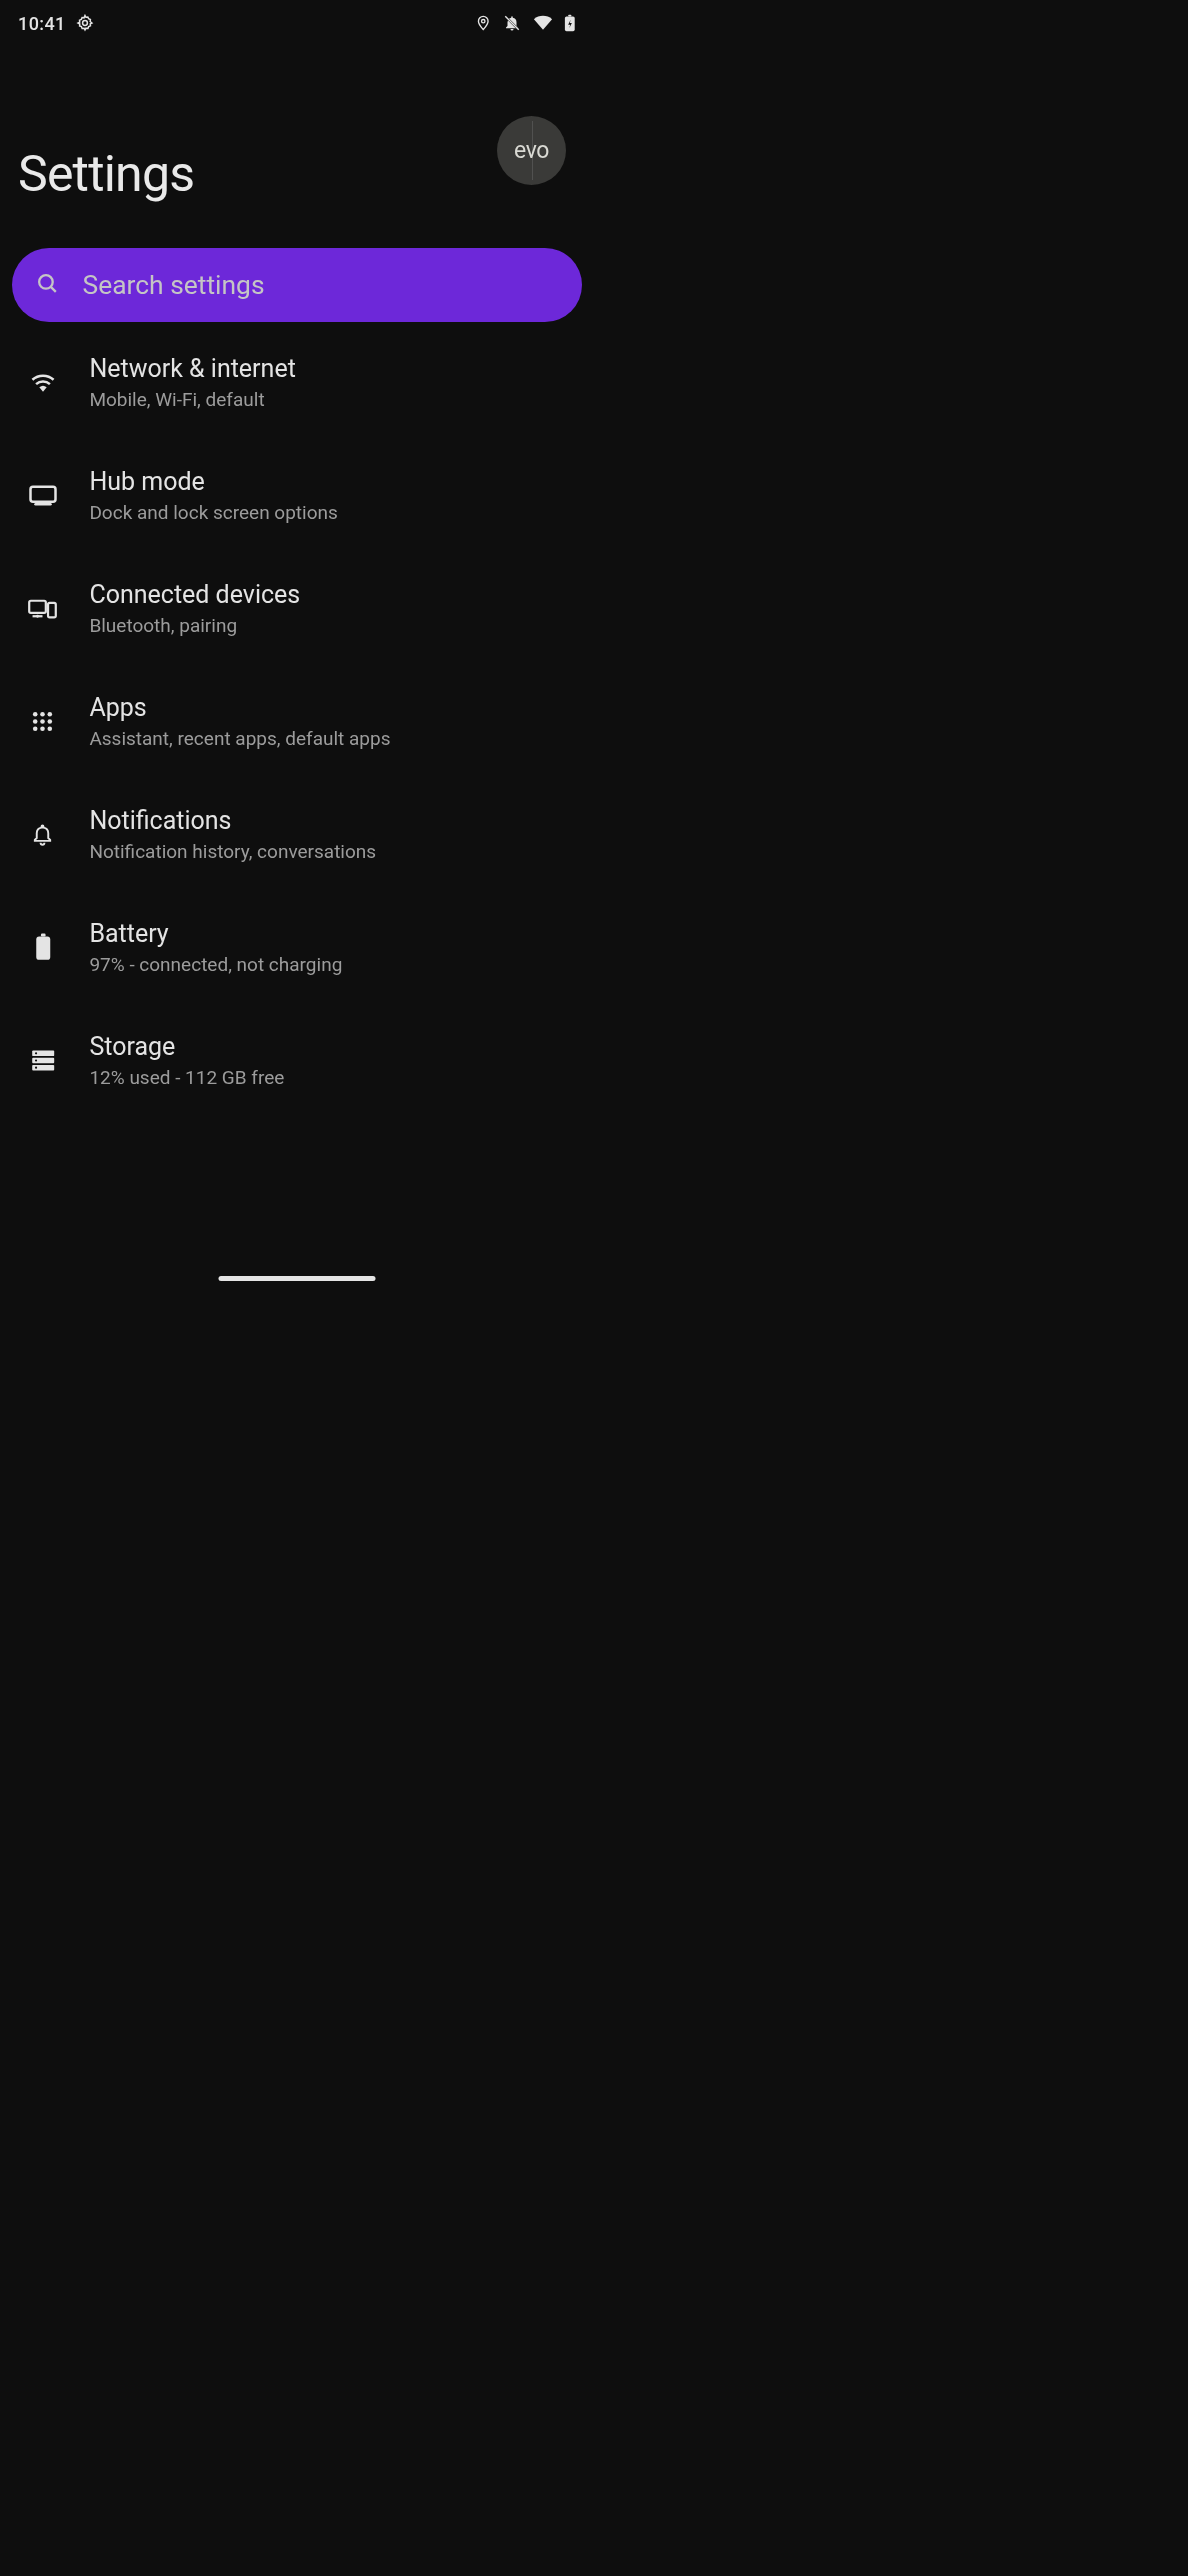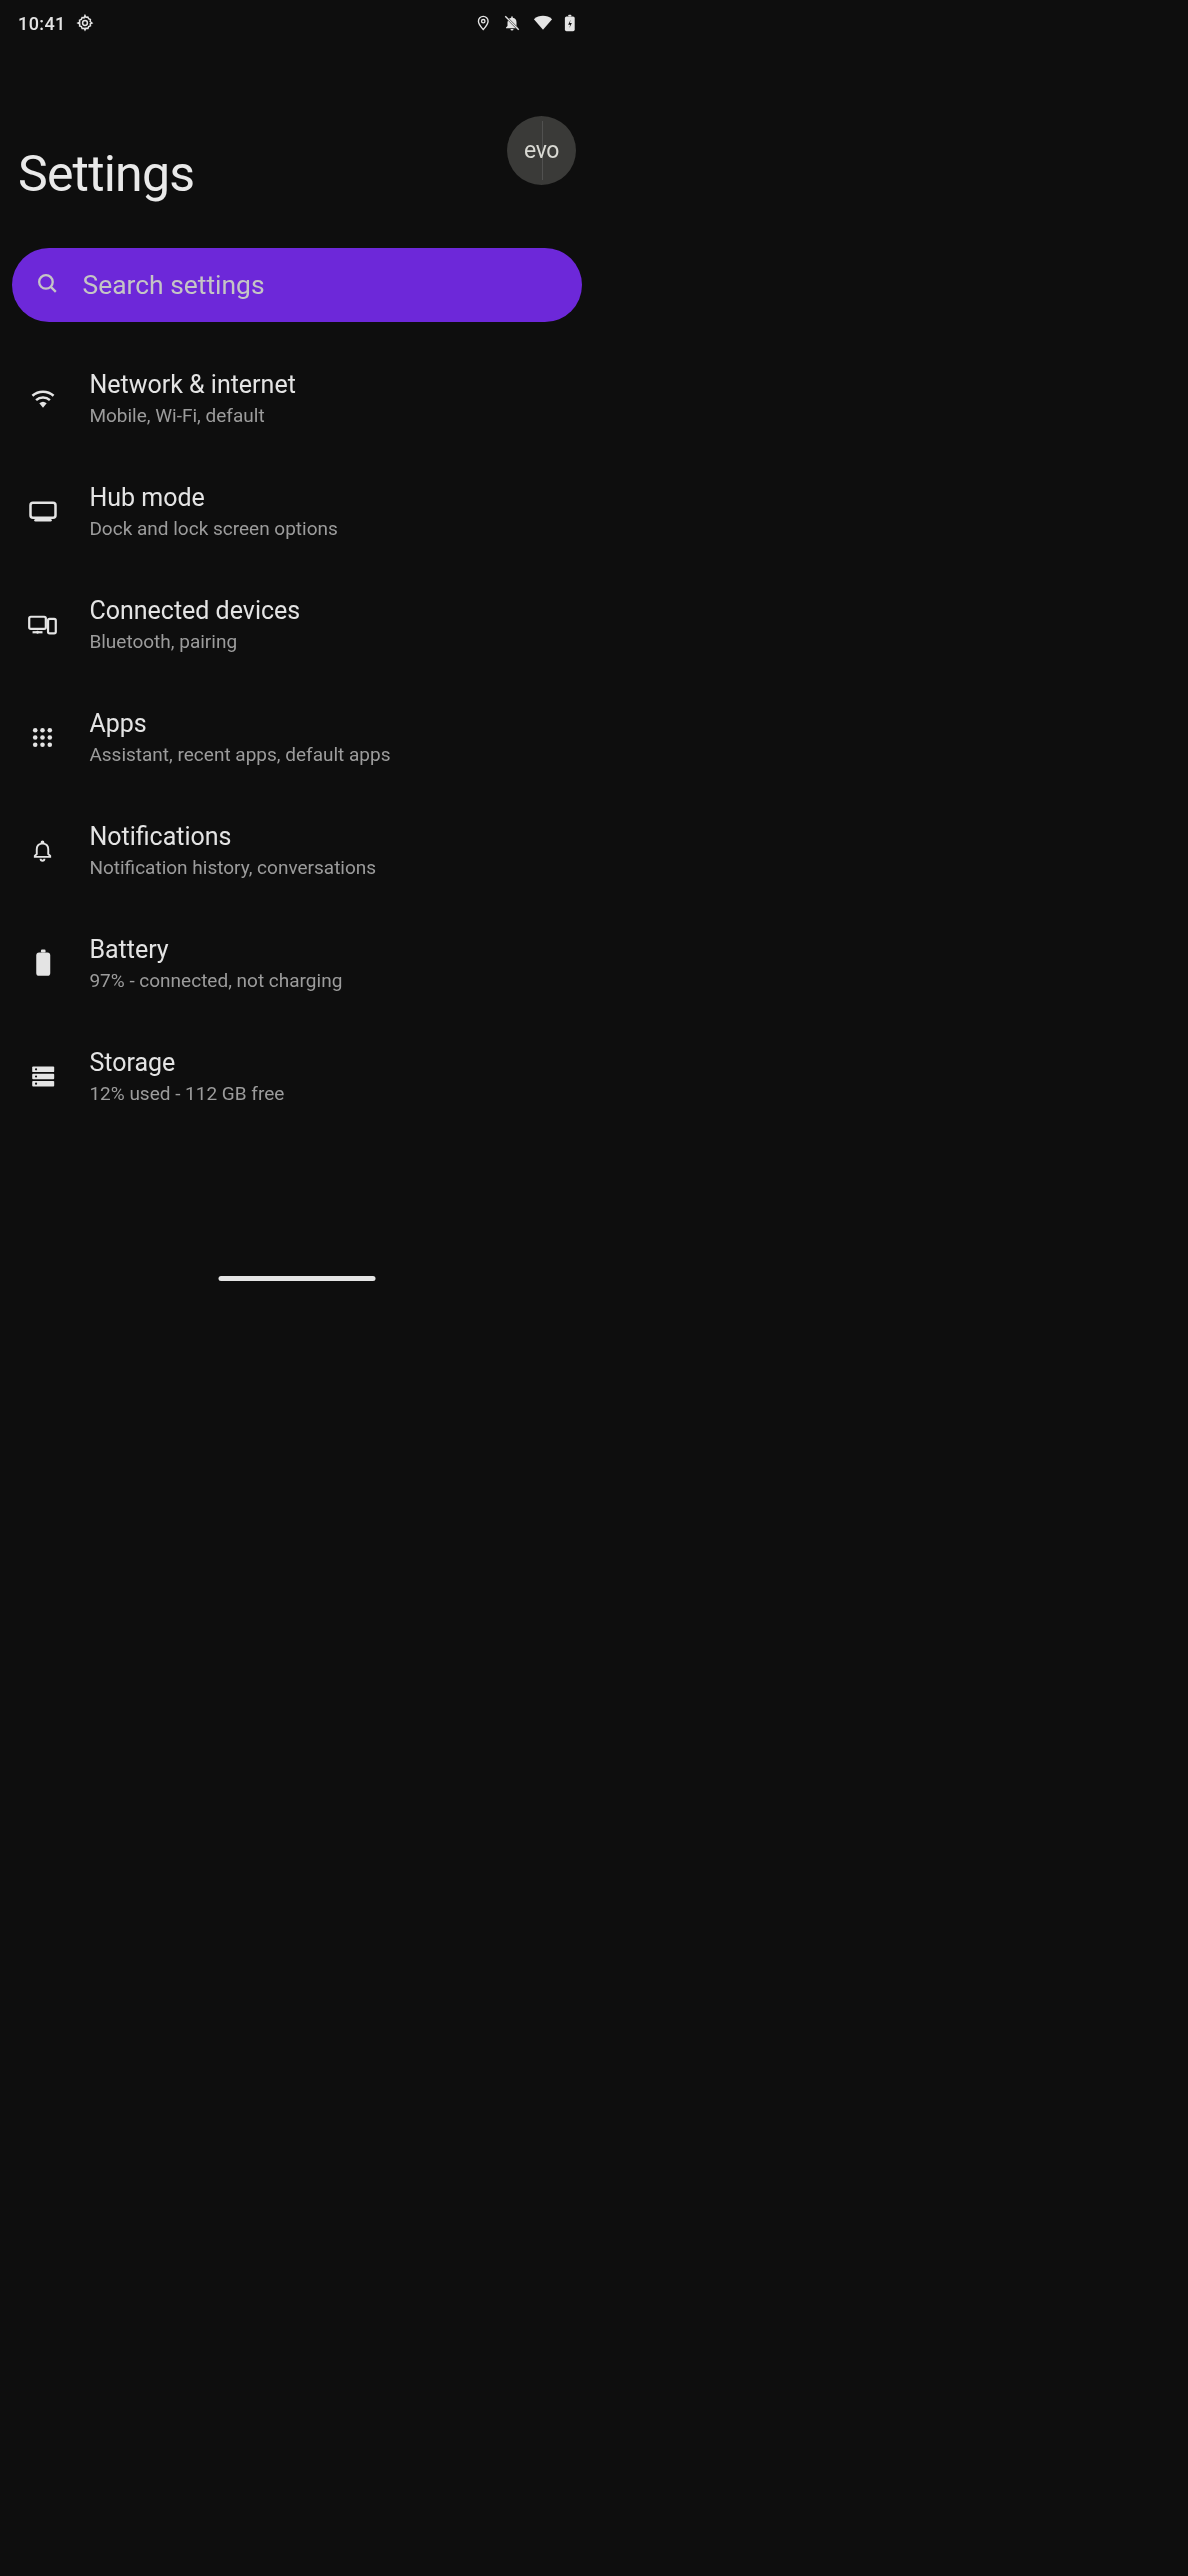--- a/index.html
+++ b/index.html
@@ -29,21 +29,21 @@
     .status-icon svg { display: block; }
 
     
     .header {
       padding: 99px 18px 33px 18px;
       position: relative;
     }
     .avatar {
       position: absolute;
       top: 70px;
-      right: 18px;
+      right: 28px;
       width: 69px;
       height: 69px;
       border-radius: 50%;
       background: #3a3a38;
       display: flex;
       align-items: center;
       justify-content: center;
       color: #d9d9d3;
       font-size: 23px;
       font-weight: 400;
@@ -78,21 +78,21 @@
       gap: 23px;
     }
     .search-icon { color: #c5c5c5; }
     .search-placeholder {
       color: #c5c5c5;
       font-size: 26.4px;
       font-weight: 400;
     }
 
     
-    .settings-list { padding-top: 20px; }
+    .settings-list { padding-top: 4px; }
     .setting-item {
       display: flex;
       align-items: center;
       padding: 28px 25px 28px 26.4px;
       gap: 30px;
     }
     .setting-icon {
       width: 33px;
       height: 33px;
       display: flex;

